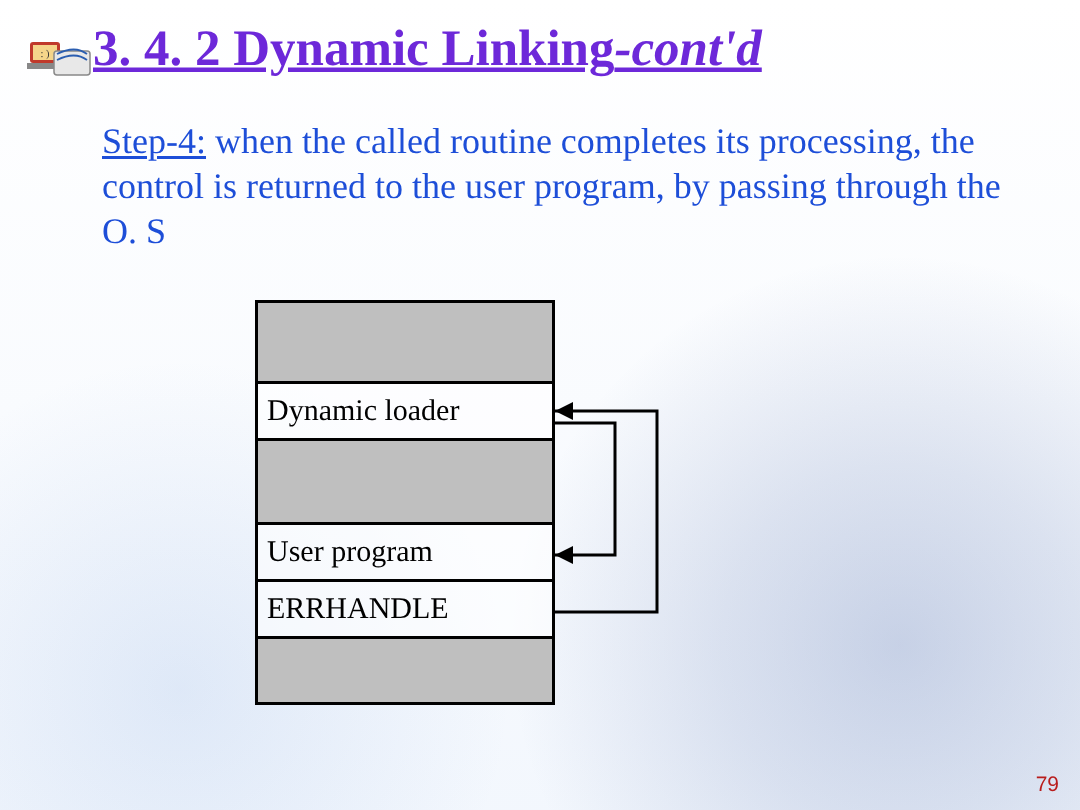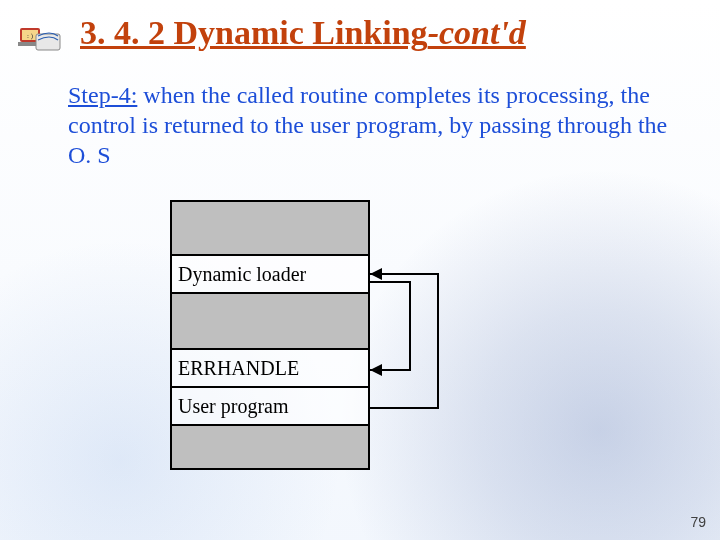--- a/index.html
+++ b/index.html
@@ -30,25 +30,25 @@
   }
   .bullet-icon {
     position: absolute;
     left: 18px;
     top: 22px;
     width: 48px;
     height: 32px;
   }
   .title {
     position: absolute;
-    left: 80px;
+    left: 62px;
     top: 14px;
     font-size: 34px;
     font-weight: bold;
-    color: #c2410c;
+    color: #6d28d9;
     text-decoration: underline;
   }
   .title .contd {
     font-style: italic;
   }
   .body {
     position: absolute;
     left: 68px;
     top: 80px;
     width: 600px;
@@ -97,21 +97,21 @@
     top: 0;
     width: 400px;
     height: 300px;
     pointer-events: none;
   }
   .page-num {
     position: absolute;
     right: 14px;
     bottom: 10px;
     font-size: 14px;
-    color: #404040;
+    color: #b91c1c;
     font-family: Arial, sans-serif;
   }
 </style>
 </head>
 <body>
 
 <div class="bg"></div>
 
 <div class="slide">
 
@@ -140,24 +140,24 @@
       <div class="box shaded h-tall">
           <span></span>
         </div>
       <div class="box h-short">
           <span>Dynamic loader</span>
         </div>
       <div class="box shaded h-tall">
           <span></span>
         </div>
       <div class="box h-short">
-          <span>ERRHANDLE</span>
+          <span>User program</span>
         </div>
       <div class="box h-short">
-          <span>User program</span>
+          <span>ERRHANDLE</span>
         </div>
       <div class="box shaded h-mid">
           <span></span>
         </div>
     </div>
     <svg class="arrows" viewBox="0 0 400 300">
       <defs>
         <marker id="ah" markerWidth="8" markerHeight="8" refX="6" refY="3" orient="auto">
           <path d="M0,0 L6,3 L0,6 Z" fill="#000"></path>
         </marker>

